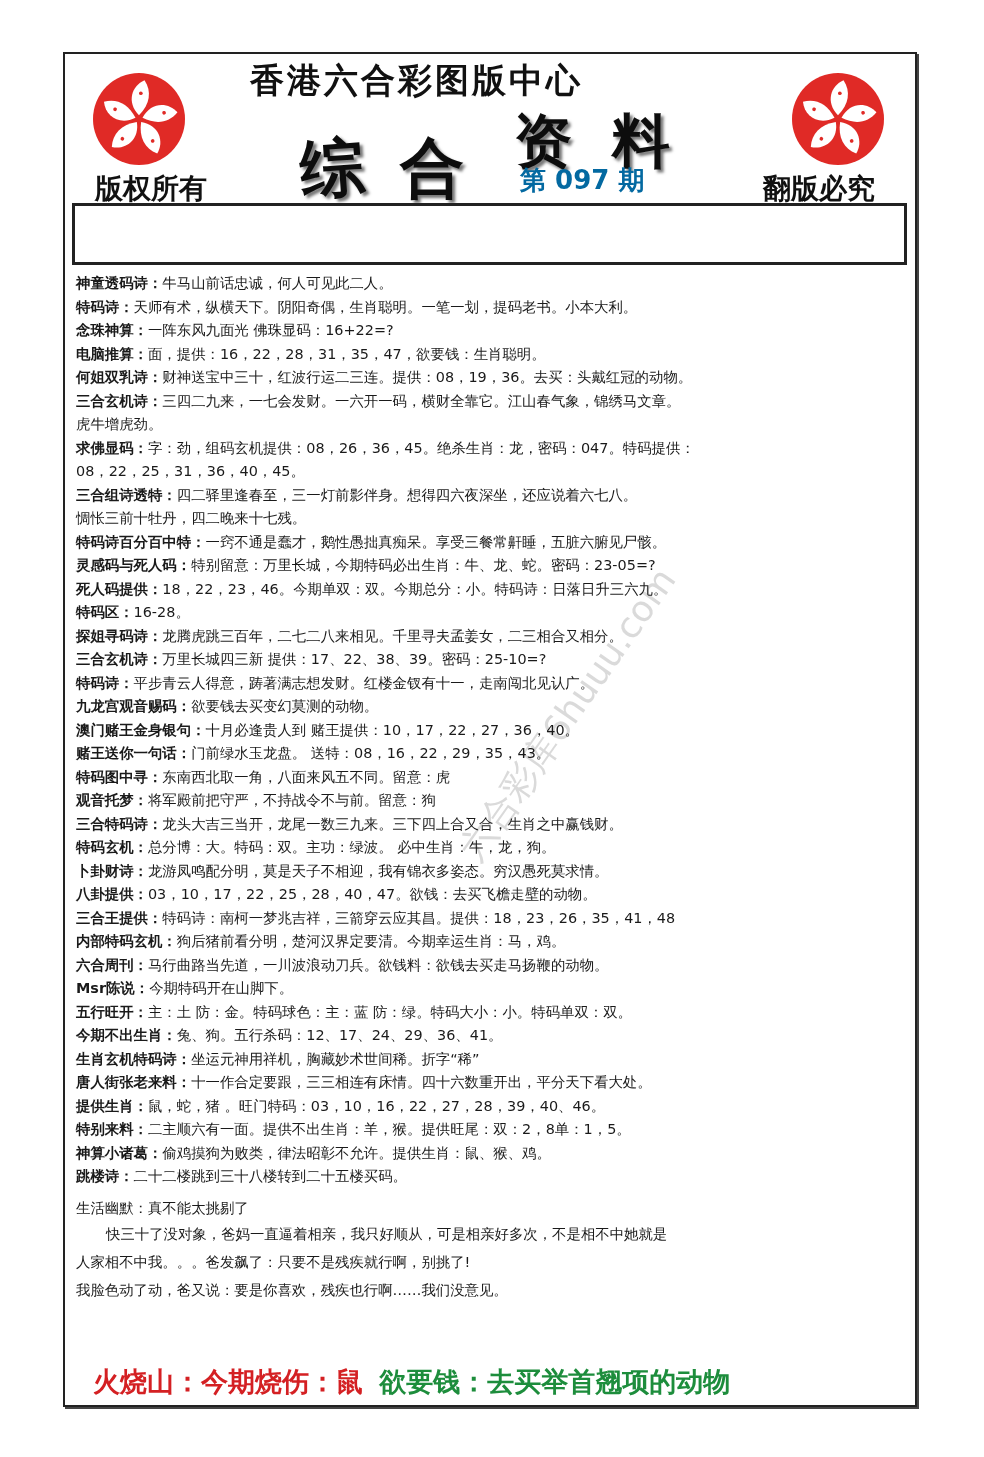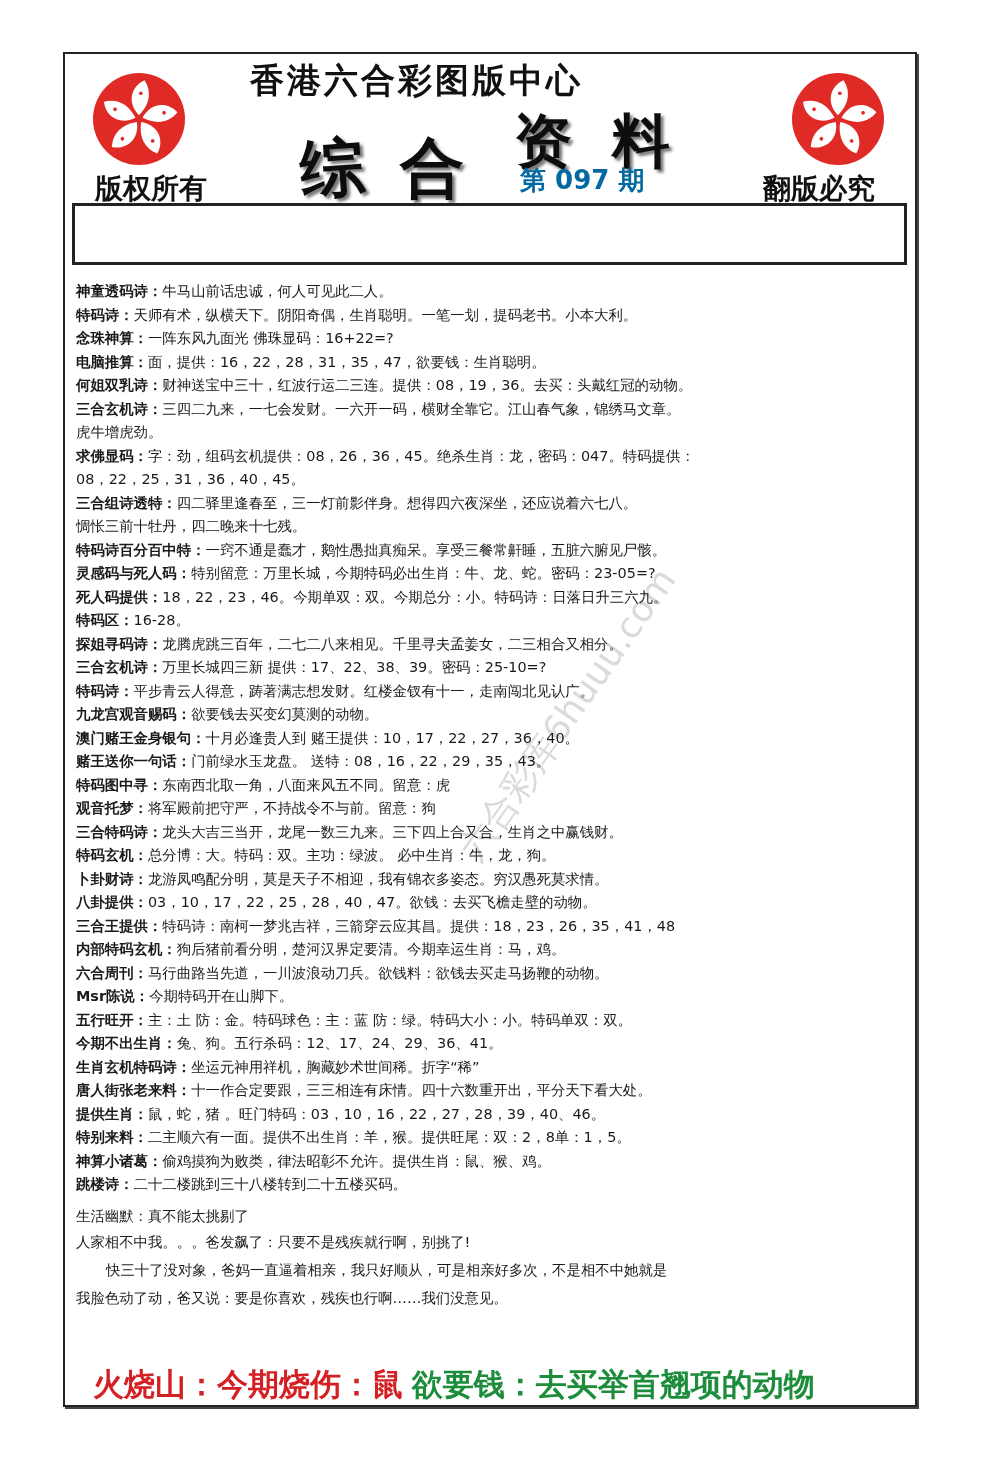--- a/index.html
+++ b/index.html
@@ -40,35 +40,35 @@
       position: absolute; left: 520px; top: 163px; font-family: "DejaVu Sans", sans-serif; font-weight: bold; font-size: 26px; color: #0369a1;
     }
     .inner-box {
       position: absolute; left: 72px; top: 203px; width: 829px; height: 56px;
       border: 3px solid #222; background: #fff;
     }
     .inner-underline {
       position: absolute; left: 250px; top: 257px; width: 470px; height: 2px; background: #fff;
     }
     .content {
-      position: absolute; left: 76px; top: 280px; width: 830px;
+      position: absolute; left: 76px; top: 272px; width: 830px;
       font-family: "DejaVu Sans", sans-serif; font-size: 14.4px; line-height: 23.5px; color: #1a1a1a;
     }
     .line { white-space: nowrap; }
     .line b { font-weight: bold; }
     .humor-title { margin-top: 8px; }
     .humor-p { line-height: 28px; }
     .humor-indent { padding-left: 30px; }
     .watermark {
       position: absolute; left: 395px; top: 690px; transform: rotate(-55deg);
       font-family: "DejaVu Sans", sans-serif; font-size: 36px; color: rgba(150,150,150,0.35);
       white-space: nowrap; pointer-events: none;
     }
     .footer {
-      position: absolute; left: 93px; top: 1364px; font-family: Liberation Sans, sans-serif; font-weight: bold; font-size: 31px;
+      position: absolute; left: 93px; top: 1364px; font-family: Liberation Mono, monospace; font-weight: bold; font-size: 27px;
       white-space: nowrap;
     }
     .footer .red { color: #d42023; }
     .footer .green { color: #1d8d3c; }
   </style>
 </head>
 <body>
 
 <div class="frame"></div>
 
@@ -156,21 +156,21 @@
       <div class="line"><b>五行旺开：</b><span>主：土 防：金。特码球色：主：蓝 防：绿。特码大小：小。特码单双：双。</span></div>
       <div class="line"><b>今期不出生肖：</b><span>兔、狗。五行杀码：12、17、24、29、36、41。</span></div>
       <div class="line"><b>生肖玄机特码诗：</b><span>坐运元神用祥机，胸藏妙术世间稀。折字“稀”</span></div>
       <div class="line"><b>唐人街张老来料：</b><span>十一作合定要跟，三三相连有床情。四十六数重开出，平分天下看大处。</span></div>
       <div class="line"><b>提供生肖：</b><span>鼠，蛇，猪 。旺门特码：03，10，16，22，27，28，39，40、46。</span></div>
       <div class="line"><b>特别来料：</b><span>二主顺六有一面。提供不出生肖：羊，猴。提供旺尾：双：2，8单：1，5。</span></div>
       <div class="line"><b>神算小诸葛：</b><span>偷鸡摸狗为败类，律法昭彰不允许。提供生肖：鼠、猴、鸡。</span></div>
       <div class="line"><b>跳楼诗：</b><span>二十二楼跳到三十八楼转到二十五楼买码。</span></div>
     </div>
   <div class="line humor-title">生活幽默：真不能太挑剔了</div>
+  <div class="line humor-p humor-indent">快三十了没对象，爸妈一直逼着相亲，我只好顺从，可是相亲好多次，不是相不中她就是</div>
   <div class="line humor-p">人家相不中我。。。爸发飙了：只要不是残疾就行啊，别挑了!</div>
-  <div class="line humor-p humor-indent">快三十了没对象，爸妈一直逼着相亲，我只好顺从，可是相亲好多次，不是相不中她就是</div>
   <div class="line humor-p">我脸色动了动，爸又说：要是你喜欢，残疾也行啊……我们没意见。</div>
 </div>
 
 <div class="footer">
   <span class="red">火烧山：今期烧伤：鼠</span>
   <span class="green">欲要钱：去买举首翘项的动物</span>
 </div>
 
 </body></html>

